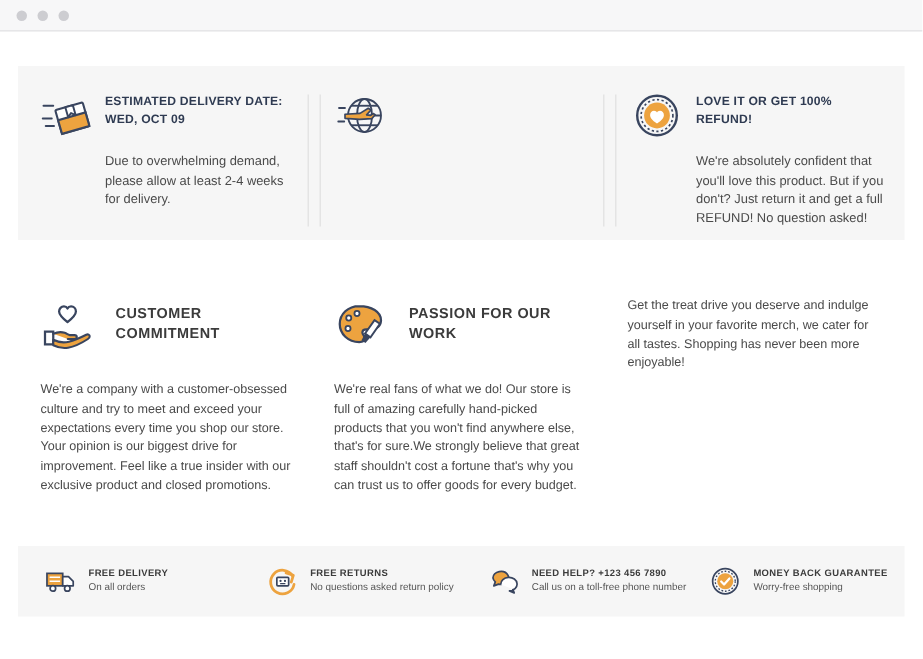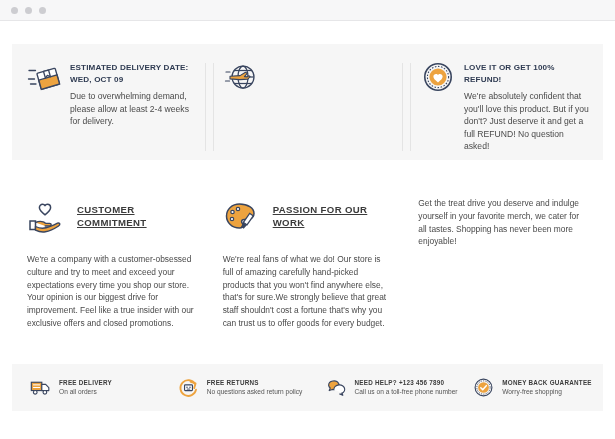--- a/index.html
+++ b/index.html
@@ -73,21 +73,21 @@
     margin-top: -1px;
   }
   .ship-text { min-width: 0; padding-top: 1px; }
   .ship-title {
     font-size: 8.1px;
     font-weight: bold;
     color: #2f3b52;
     line-height: 11.5px;
     letter-spacing: 0.15px;
     text-transform: uppercase;
-    margin-bottom: 5px;
+    margin-bottom: 16px;
   }
   .ship-body {
     font-size: 8.6px;
     color: #4a4a4a;
     line-height: 12.6px;
   }
 
   
   .features {
     display: flex;
@@ -110,21 +110,20 @@
     flex: 0 0 36px;
     margin-right: 14px;
   }
   .feat-title {
     font-size: 9.6px;
     font-weight: bold;
     color: #3b3b3b;
     line-height: 12.6px;
     letter-spacing: 0.35px;
     text-transform: uppercase;
-    text-decoration: underline;
   }
   .feat-body {
     font-size: 8.4px;
     color: #4a4a4a;
     line-height: 12.8px;
   }
 
   
   .guarantee-bar {
     margin-top: 34px;
@@ -217,39 +216,39 @@
 
     <div class="ship-col">
       <svg class="ship-icon" viewBox="0 0 34 34">
         <circle cx="17" cy="17" r="13.2" fill="none" stroke="#39455f" stroke-width="1.6"></circle>
         <circle cx="17" cy="17" r="10.6" fill="none" stroke="#39455f" stroke-width="1.1" stroke-dasharray="1.5 1.6"></circle>
         <circle cx="17" cy="17" r="8.6" fill="#eda33f"></circle>
         <path d="M17 22.4 c-3.4 -2.5 -4.6 -4 -4.6 -5.8 c0 -1.6 1.2 -2.7 2.6 -2.7 c1 0 1.7 0.5 2 1.1 c0.3 -0.6 1 -1.1 2 -1.1 c1.4 0 2.6 1.1 2.6 2.7 c0 1.8 -1.2 3.3 -4.6 5.8 z" fill="#ffffff"></path>
       </svg>
       <div class="ship-text">
         <div class="ship-title">LOVE IT OR GET 100% REFUND!</div>
-        <div class="ship-body">We're absolutely confident that you'll love this product. But if you don't? Just deserve it and get a full REFUND! No question asked!</div>
+        <div class="ship-body">We're absolutely confident that you'll love this product. But if you don't? Just return it and get a full REFUND! No question asked!</div>
       </div>
     </div>
 
   </div>
 
   <div class="features">
 
     <div class="feat-col">
       <div class="feat-head">
         <svg class="feat-icon" viewBox="0 0 36 36">
           <path d="M18 15.8 c-4 -3.2 -5.6 -4.9 -5.6 -7.1 c0 -2 1.5 -3.4 3.2 -3.4 c1.2 0 2 0.6 2.4 1.4 c0.4 -0.8 1.2 -1.4 2.4 -1.4 c1.7 0 3.2 1.4 3.2 3.4 c0 2.2 -1.6 3.9 -5.6 7.1 z" fill="none" stroke="#39455f" stroke-width="1.5" stroke-linejoin="round"></path>
           <path d="M3 22 h5.5 v8.5 h-5.5 z" fill="none" stroke="#39455f" stroke-width="1.5"></path>
           <path d="M8.5 23.5 c3 -1.3 5.4 -1.4 7.6 -0.6 c1.6 0.6 2.6 1.5 3.4 1.5 h3.1 c1 0 1.6 0.6 1.6 1.3 c0 0.7 -0.6 1.3 -1.6 1.3 h-4.4" fill="#eda33f" stroke="#39455f" stroke-width="1.4" stroke-linejoin="round" stroke-linecap="round"></path>
           <path d="M8.5 27.5 c3.5 1.8 7.5 2 10.5 1.3 c3.1 -0.7 7.5 -2.6 11.5 -4.6 c1.2 -0.6 2.2 0 2.3 0.9 c0.1 0.8 -0.3 1.3 -1.2 1.9 c-4.6 3 -9.4 5.2 -13.2 5.8 c-3.6 0.6 -7 -0.2 -9.9 -1.6 z" fill="#eda33f" stroke="#39455f" stroke-width="1.4" stroke-linejoin="round"></path>
         </svg>
         <div class="feat-title">CUSTOMER COMMITMENT</div>
       </div>
-      <div class="feat-body">We're a company with a customer-obsessed culture and try to meet and exceed your expectations every time you shop our store. Your opinion is our biggest drive for improvement. Feel like a true insider with our exclusive offers and closed promotions.</div>
+      <div class="feat-body">We're a company with a customer-obsessed culture and try to meet and exceed your expectations every time you shop our store. Your opinion is our biggest drive for improvement. Feel like a true insider with our exclusive product and closed promotions.</div>
     </div>
 
     <div class="feat-col">
       <div class="feat-head">
         <svg class="feat-icon" viewBox="0 0 36 36">
           <path d="M16.5 5 C9 5 3.5 10.4 3.5 17 c0 6.6 5.5 12 13 12 c2.4 0 3.6 -1.2 3.6 -2.7 c0 -1.6 -1.5 -2.2 -1.5 -3.6 c0 -1.3 1.1 -2.2 2.6 -2.2 h3.3 c4 0 6.5 -2.5 6.5 -6 C31 8.9 24.6 5 16.5 5 z" fill="#eda33f" stroke="#39455f" stroke-width="1.5" stroke-linejoin="round"></path>
           <circle cx="9.5" cy="13" r="1.7" fill="#ffffff" stroke="#39455f" stroke-width="1.2"></circle>
           <circle cx="9" cy="20" r="1.7" fill="#ffffff" stroke="#39455f" stroke-width="1.2"></circle>
           <circle cx="15" cy="10" r="1.7" fill="#ffffff" stroke="#39455f" stroke-width="1.2"></circle>
           <g transform="rotate(35 23 24)">

